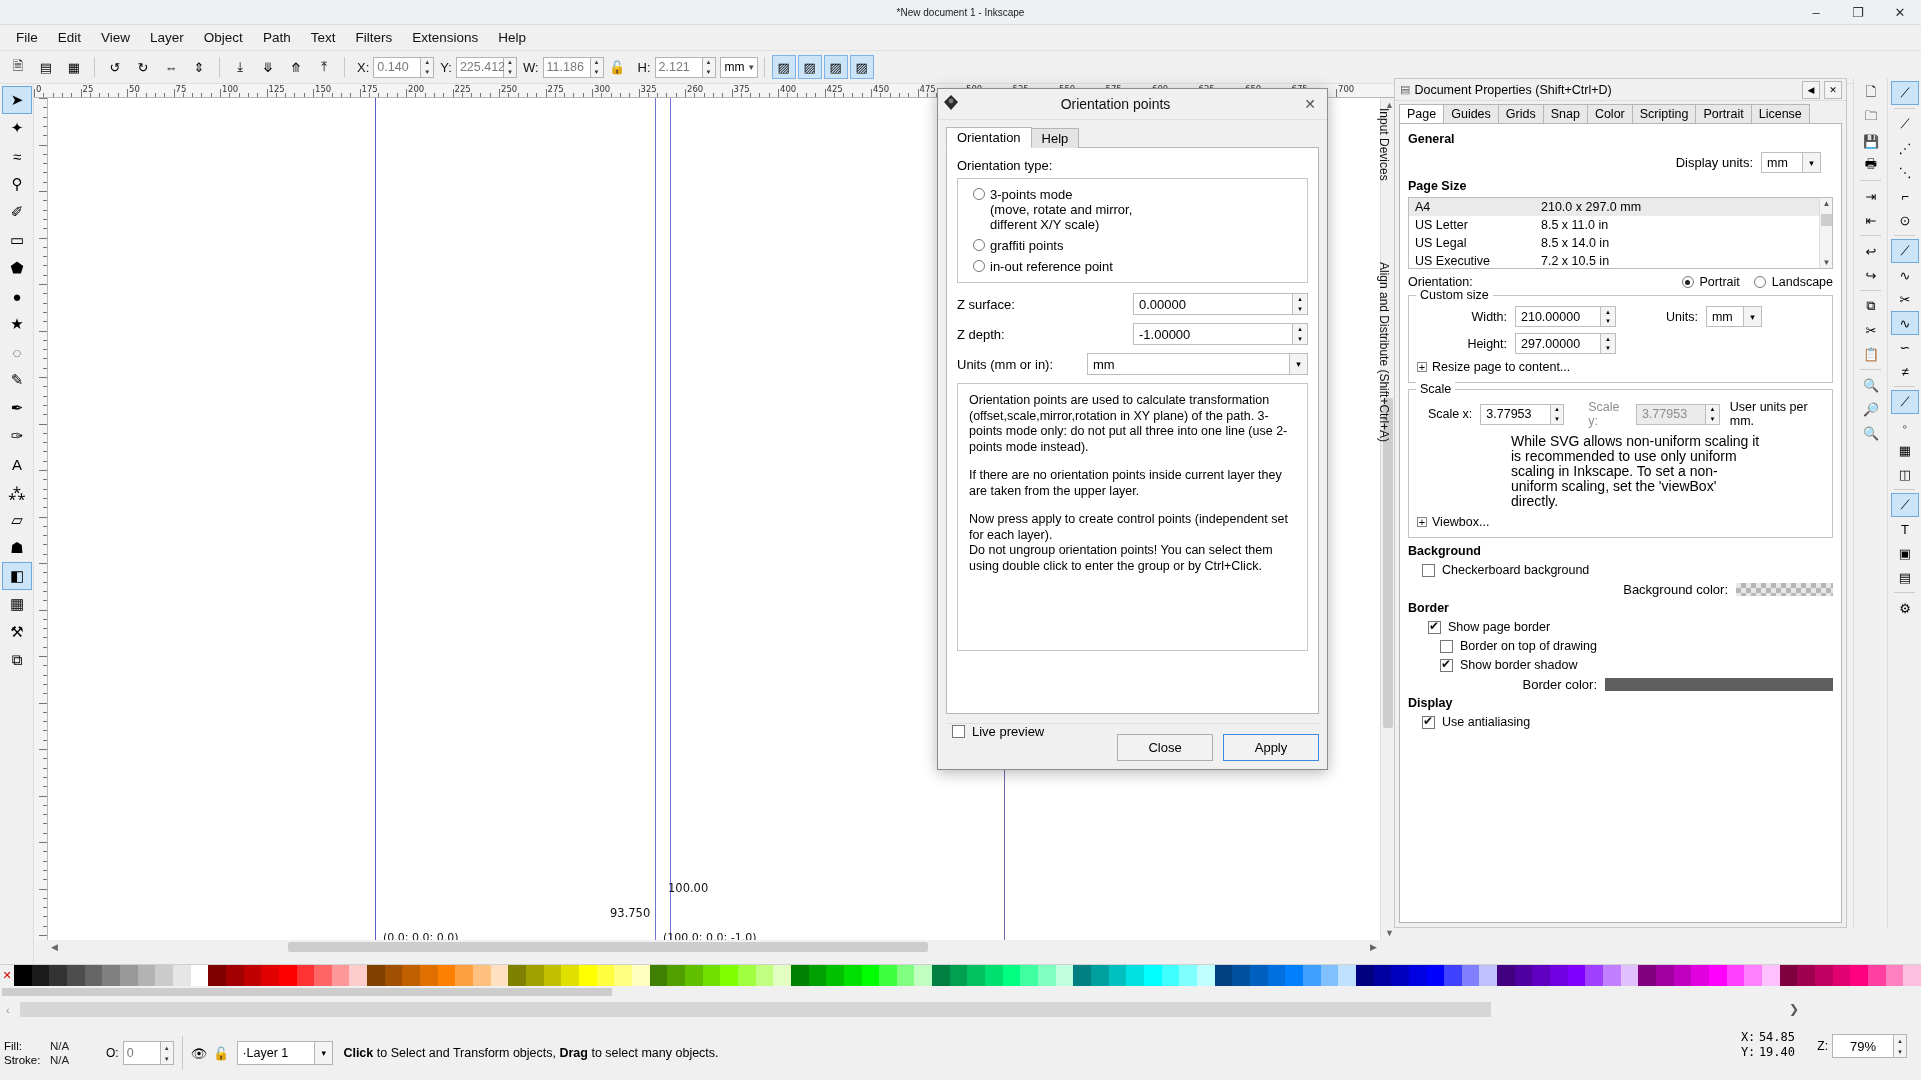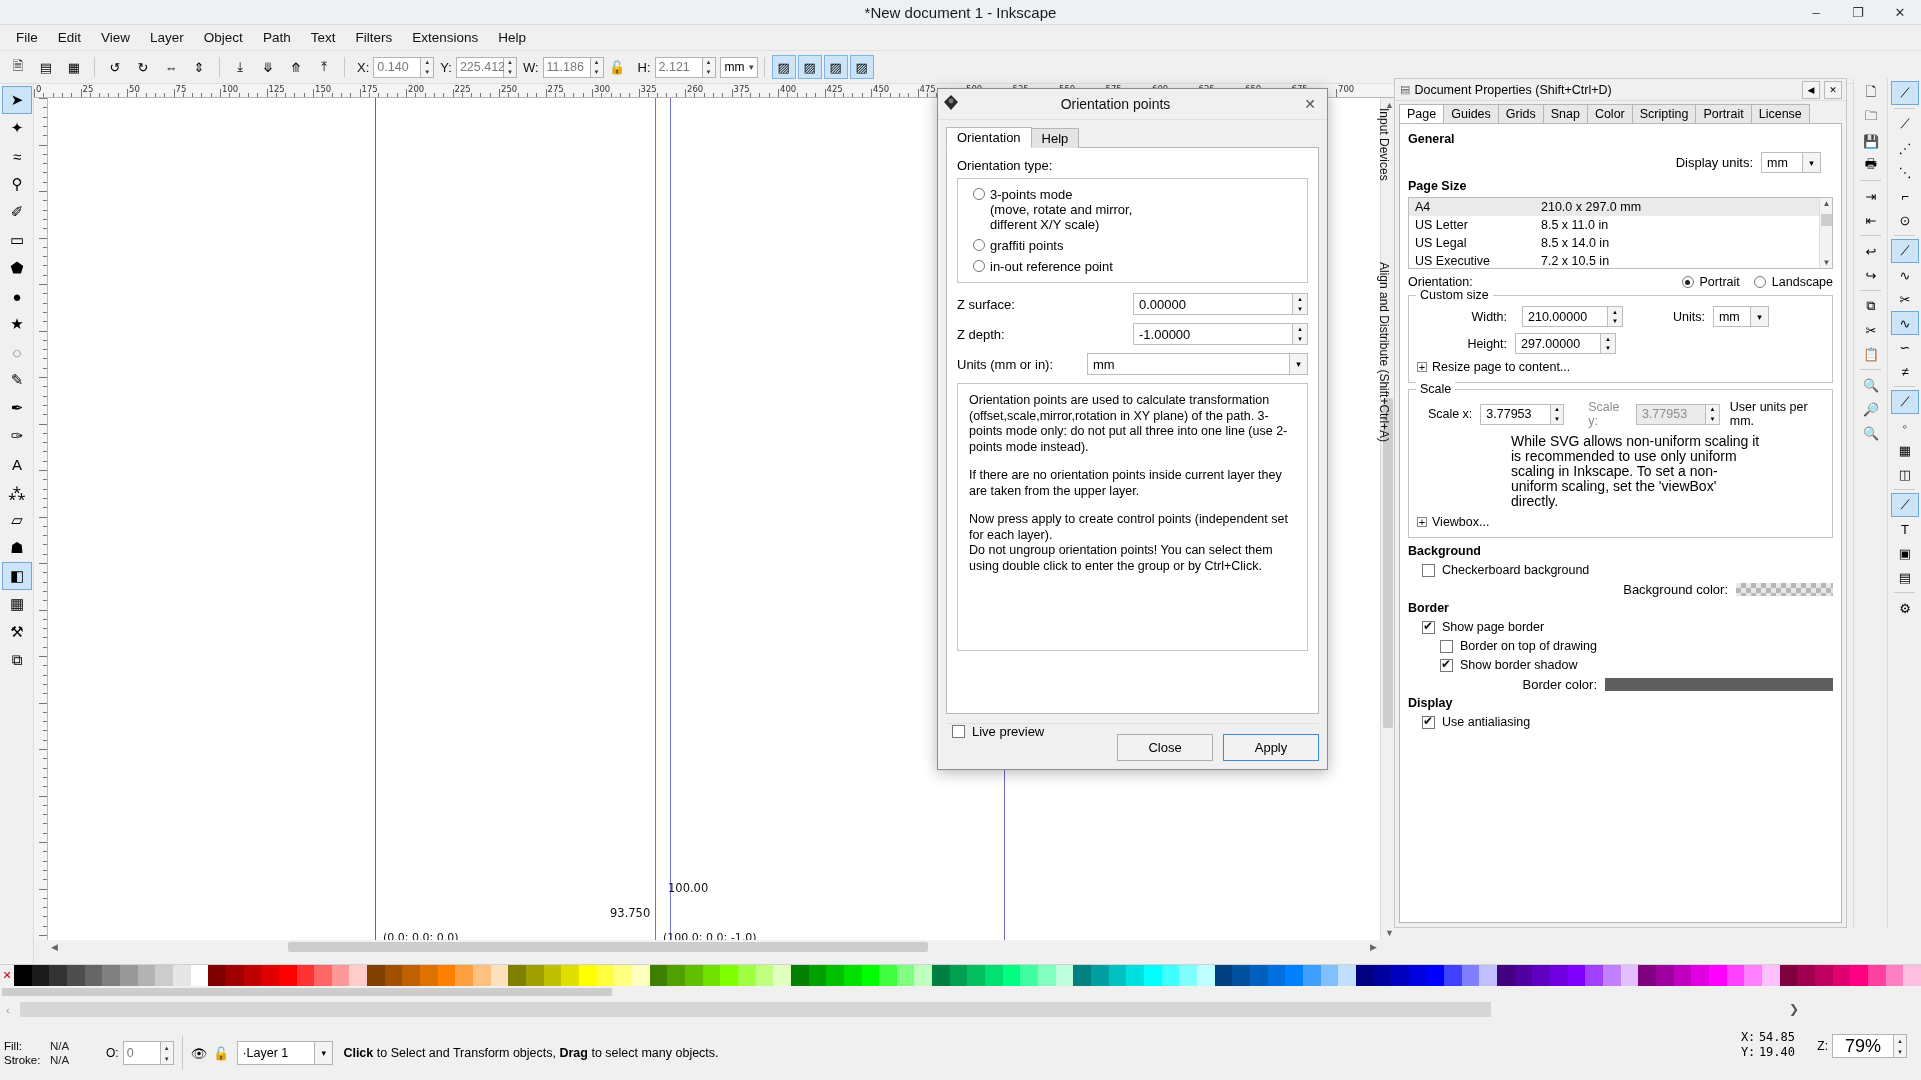--- a/index.html
+++ b/index.html
@@ -11,21 +11,21 @@
     -webkit-font-smoothing:antialiased;
   }
   .app { position:relative; width:1921px; height:1080px; }
 
   
   .titlebar {
     position:absolute; left:0; top:0; width:1921px; height:25px;
     background:#eef1f3; border-bottom:1px solid #d8dde1;
     display:flex; align-items:center; justify-content:center;
   }
-  .titlebar .ttl { font-size:15px; color:#1a1a1a; }
+  .titlebar .ttl { font-size:10px; color:#1a1a1a; }
   .winbtns { position:absolute; right:0; top:0; height:25px; display:flex; }
   .winbtn { width:42px; height:25px; display:flex; align-items:center; justify-content:center;
             font-size:13px; color:#333; }
 
   
   .menubar {
     position:absolute; left:0; top:25px; width:1921px; height:26px;
     background:#f0f0f0; display:flex; align-items:center; padding-left:6px;
     border-bottom:1px solid #e2e2e2;
   }
@@ -232,21 +232,21 @@
   .layerbtn { width:18px; height:24px; border:1px solid #b4b4b4; border-left:none; background:#f4f4f4;
               display:flex; align-items:center; justify-content:center; font-size:9px; }
   .hintmsg { font-size:12.5px; margin-left:10px; }
   .hintmsg b { font-weight:bold; }
   .coords { position:absolute; right:126px; top:32px; font-size:12px;
             font-family:"DejaVu Sans Mono", monospace; line-height:15px; }
   .coords .rowc { display:flex; }
   .coords .rowc b { width:18px; font-weight:normal; }
   .zoomwrap { position:absolute; right:14px; top:36px; display:flex; align-items:center; }
   .zlabel { font-size:12px; margin-right:4px; }
-  .zfield { width:62px; height:24px; border:1px solid #b4b4b4; background:#fff; font-size:18px;
+  .zfield { width:62px; height:24px; border:1px solid #b4b4b4; background:#fff; font-size:13px;
             display:flex; align-items:center; justify-content:center; }
   .sb-top-arrow { position:absolute; left:6px; top:6px; font-size:11px; color:#999; }
   .sb-top-bar { position:absolute; left:20px; top:4px; height:15px; right:430px; background:#d6d6d6; }
   .sb-right-arrow { position:absolute; right:122px; top:4px; font-size:12px; color:#555; }
 </style>
 </head>
 <body>
 
 <div class="app">
 
@@ -786,21 +786,21 @@
         <span class="radio on"></span>
         <span style="margin:0 14px 0 6px">Portrait</span>
         <span class="radio"></span>
         <span style="margin-left:6px">Landscape</span>
       </div>
 
       <div class="grp">
         <span class="grp-t">Custom size</span>
         <div class="lblrow">
           <span style="width:90px; text-align:right">Width:</span>
-          <div class="in2" style="width:86px; margin-left:15px">210.00000</div>
+          <div class="in2" style="width:86px; margin-left:8px">210.00000</div>
           <div class="inp-sp" style="height:21px">
               <i>▲</i>
               <i>▼</i>
             </div>
           <span style="margin-left:50px">Units:</span>
           <div class="in2" style="width:38px; margin-left:8px">mm</div>
           <div class="combo-btn" style="height:21px">▾</div>
         </div>
         <div class="lblrow">
           <span style="width:90px; text-align:right">Height:</span>
@@ -844,21 +844,21 @@
       <div class="chkrow" style="margin-left:14px">
         <span class="chk"></span>
         <span>Checkerboard background</span>
       </div>
       <div class="right-row" style="margin:4px 0">
         <span>Background color:</span>
         <div class="swatch-checker" style="margin-left:8px"></div>
       </div>
 
       <div class="sec-h">Border</div>
-      <div class="chkrow" style="margin-left:14px">
+      <div class="chkrow" style="margin-left:20px">
         <span class="chk on"></span>
         <span>Show page border</span>
       </div>
       <div class="chkrow" style="margin-left:32px">
         <span class="chk"></span>
         <span>Border on top of drawing</span>
       </div>
       <div class="chkrow" style="margin-left:32px">
         <span class="chk on"></span>
         <span>Show border shadow</span>

